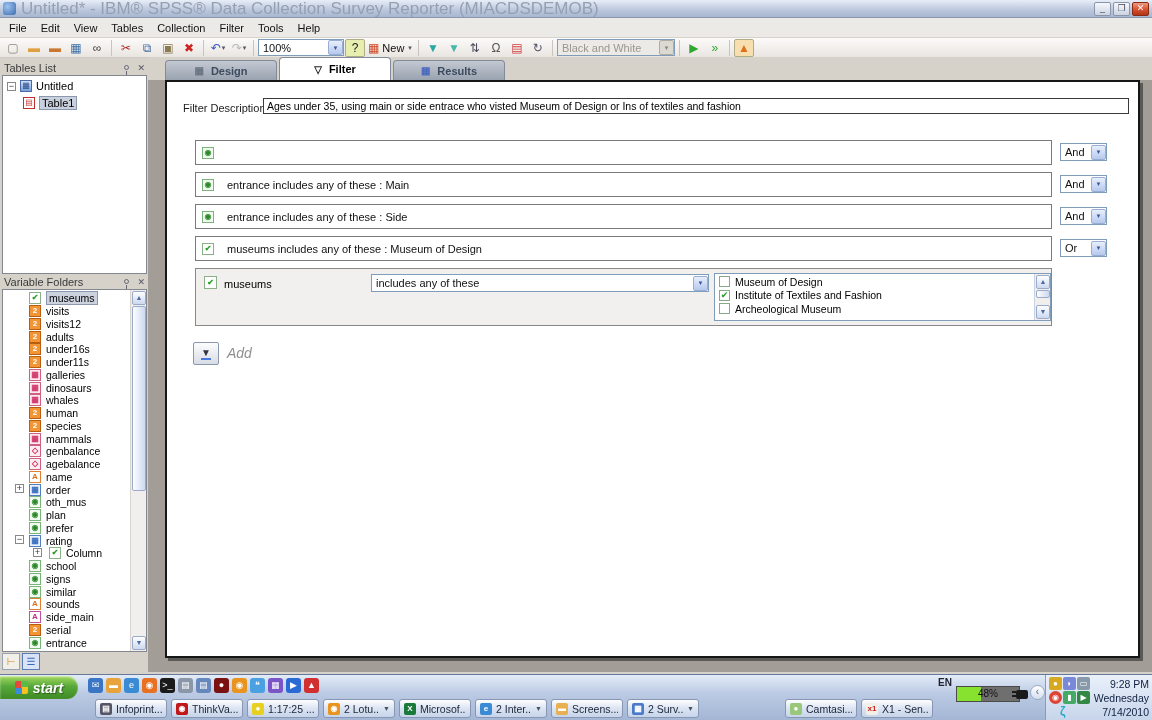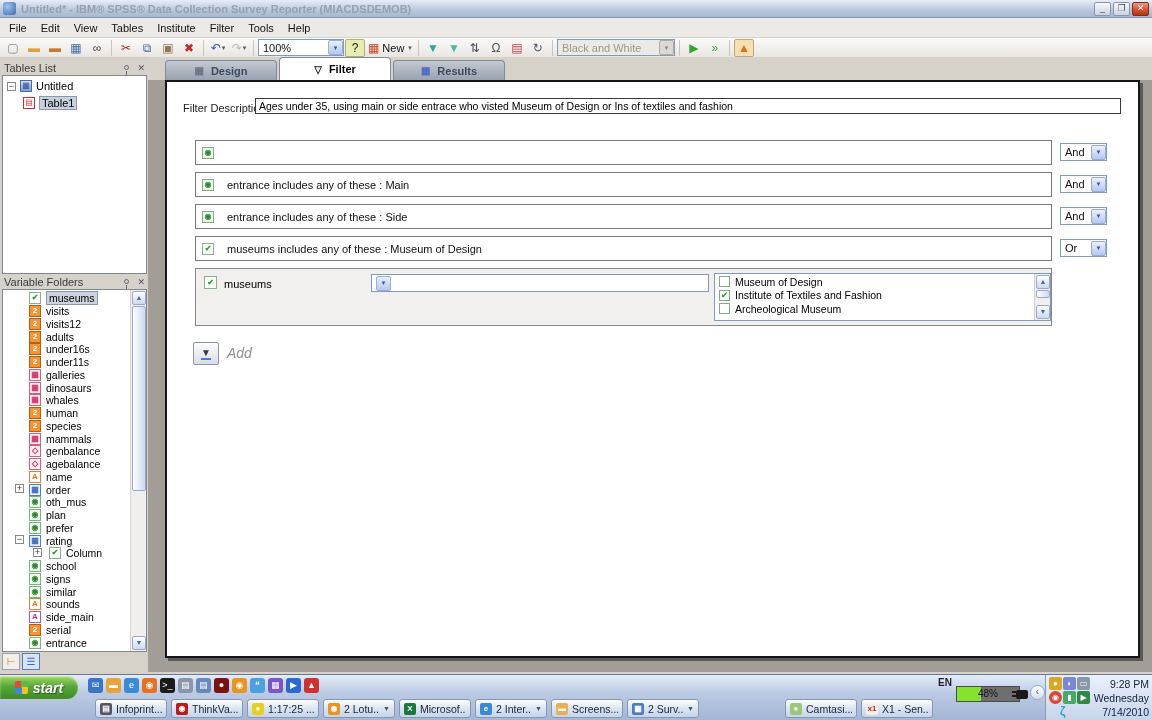--- a/index.html
+++ b/index.html
@@ -2,21 +2,21 @@
 <html><head>
 <meta charset="utf-8">
 <style>
 *{box-sizing:border-box;margin:0;padding:0}
 body{width:1152px;height:720px;overflow:hidden;font-family:"Liberation Sans",sans-serif;font-size:11px;background:#d6d2ca}
 .screen{position:relative;width:1152px;height:720px}
 
 
 .titlebar{position:absolute;left:0;top:0;width:1152px;height:18px;background:linear-gradient(180deg,#e8eef8,#b9c6dc 60%,#a8b7d0);display:flex;align-items:center;padding:0 3px;border-bottom:1px solid #8a97ae}
 .appicon{width:13px;height:13px;border-radius:3px;background:radial-gradient(circle at 35% 35%,#9ec4ee,#3a6ab0);margin-right:5px;flex:none}
-.wtitle{flex:1;font-weight:bold;font-size:11px;color:#95a0b2;white-space:nowrap;overflow:hidden}
+.wtitle{flex:1;font-weight:normal;font-size:17px;color:#95a0b2;white-space:nowrap;overflow:hidden}
 .winbtns{display:flex;gap:2px}
 .wbtn{width:17px;height:14px;border:1px solid #8a95aa;border-radius:2px;background:linear-gradient(#f6f8fc,#ccd4e2);font-size:9px;line-height:11px;text-align:center;color:#445}
 .wbtn.close{background:linear-gradient(#ef9a80,#d5502e 55%,#b23418);color:#fff;border-color:#8a2a10}
 
 
 .menubar{position:absolute;left:0;top:18px;width:1152px;height:20px;background:#eceae6;border-bottom:1px solid #d6d2cc;display:flex;align-items:center;padding-left:2px}
 .mitem{padding:3px 7px;color:#111}
 .toolbar{position:absolute;left:0;top:38px;width:1152px;height:20px;background:linear-gradient(#fcfbfa,#e9e5e1);border-bottom:1px solid #cfcac4;display:flex;align-items:center;padding-left:3px;gap:1px}
 .tbtnicon{height:18px;min-width:20px;display:inline-flex;align-items:center;justify-content:center;border-radius:2px;padding:0 2px}
 .tbtnicon .g{font-size:12px;line-height:18px}
@@ -72,21 +72,21 @@
 .ptog.active{background:#d8e4f6;border-color:#5a7ab8;color:#3a6ac0}
 
 
 .tabstrip{position:absolute;left:148px;top:57px;width:1004px;height:23px;background:#d6d2ca;padding-left:17px;display:flex;align-items:flex-end}
 .tab{width:112px;height:20px;margin-right:2px;display:flex;align-items:center;justify-content:center;gap:7px;font-weight:bold;font-size:11px;color:#3c4b5e;background:linear-gradient(#c4c9d2,#99a2b0);border:1px solid #808a9a;border-bottom:none;border-radius:4px 4px 0 0}
 .tab.active{background:#fff;color:#000;height:23px}
 .ticon{font-size:10px}
 .pagearea{position:absolute;left:148px;top:80px;width:1004px;height:592px;background:#a29e97}
 .page{position:absolute;left:17px;top:0;width:975px;height:578px;background:#fff;border:2px solid #161616;box-shadow:3px 3px 0 rgba(20,20,20,.5)}
 .desclabel{position:absolute;left:16px;top:20px;font-size:11px;color:#222}
-.desc{position:absolute;left:88px;top:16px;width:866px;height:16px;border:1px solid #3a3a3a;font:10.5px "Liberation Sans",sans-serif;padding:0 3px}
+.desc{position:absolute;left:96px;top:16px;width:866px;height:16px;border:1px solid #3a3a3a;font:10.5px "Liberation Sans",sans-serif;padding:0 3px}
 .frow{position:absolute;left:28px;width:857px;height:25px;border:1px solid #7a7a7a;background:#fff;display:flex;align-items:center;padding-left:6px;gap:8px}
 .ftext{font-size:11px;color:#111}
 .op{position:absolute;left:893px;width:47px;height:18px}
 .editor{position:absolute;left:28px;top:186px;width:857px;height:58px;border:1px solid #888;background:#f1f0ee}
 .echeck{position:absolute;left:8px;top:7px;width:13px;height:13px;line-height:11px}
 .evar{position:absolute;left:28px;top:9px;font-size:11px}
 .econd{position:absolute;left:175px;top:5px;width:338px;height:18px}
 .elist{position:absolute;left:518px;top:4px;width:337px;height:48px;background:#fff;border:1px solid #7f9db9;overflow:hidden}
 .optwrap{position:absolute;left:1px;top:1px;right:17px;bottom:0;overflow:hidden}
 .opt{height:13.5px;display:flex;align-items:center;gap:5px;padding-left:3px}
@@ -137,21 +137,21 @@
       <span class="wbtn">❐</span>
       <span class="wbtn close">✕</span>
     </span>
   </div>
 
   <div class="menubar" id="menubar">
       <span class="mitem">File</span>
       <span class="mitem">Edit</span>
       <span class="mitem">View</span>
       <span class="mitem">Tables</span>
-      <span class="mitem">Institute</span>
+      <span class="mitem">Collection</span>
       <span class="mitem">Filter</span>
       <span class="mitem">Tools</span>
       <span class="mitem">Help</span>
     </div>
   <div class="toolbar" id="toolbar">
       <span class="tbtnicon">
         <span class="g" style="color: rgb(138, 138, 122);">▢</span>
       </span>
       <span class="tbtnicon">
         <span class="g" style="color: rgb(224, 160, 64);">▬</span>
@@ -412,20 +412,21 @@
 
   <div class="pagearea">
     <div class="page" id="page">
       <span class="desclabel">Filter Description</span>
       <input class="desc" value="Ages under 35, using main or side entrace who visted Museum of Design or Ins of textiles and fashion" style="">
 
       <div class="editor">
         <span class="vicon echeck" data-icon="check">✔</span>
         <span class="evar">museums</span>
         <span class="xpcombo econd">
+          <span class="cval">includes any of these</span>
           <span class="carrow">▼</span>
         </span>
         <div class="elist">
           <div class="optwrap" id="optlist">
               <div class="opt">
                 <span class="cb"></span>
                 <span class="olabel">Museum of Design</span>
               </div>
               <div class="opt">
                 <span class="cb">✔</span>

